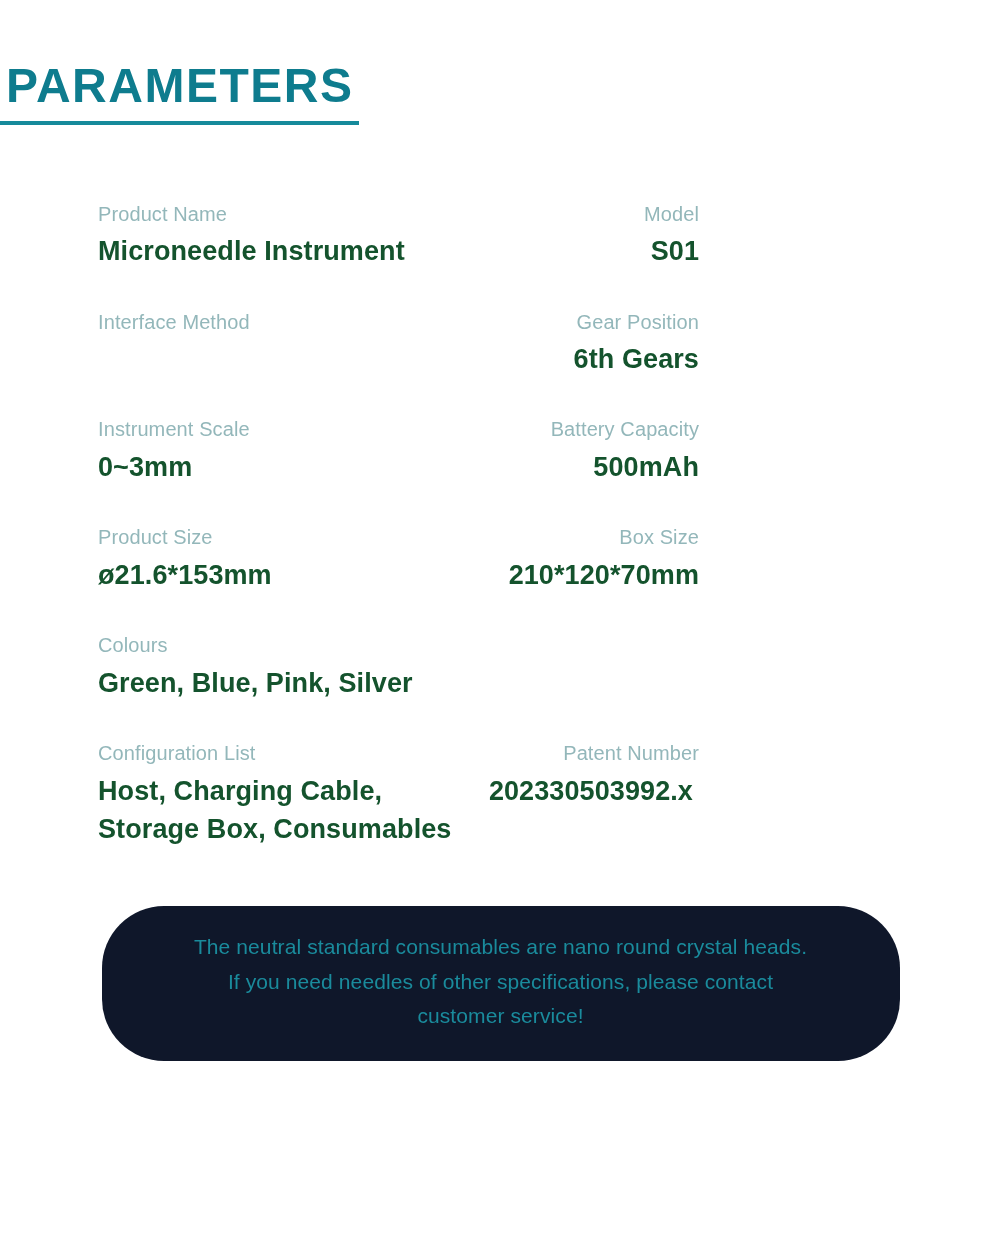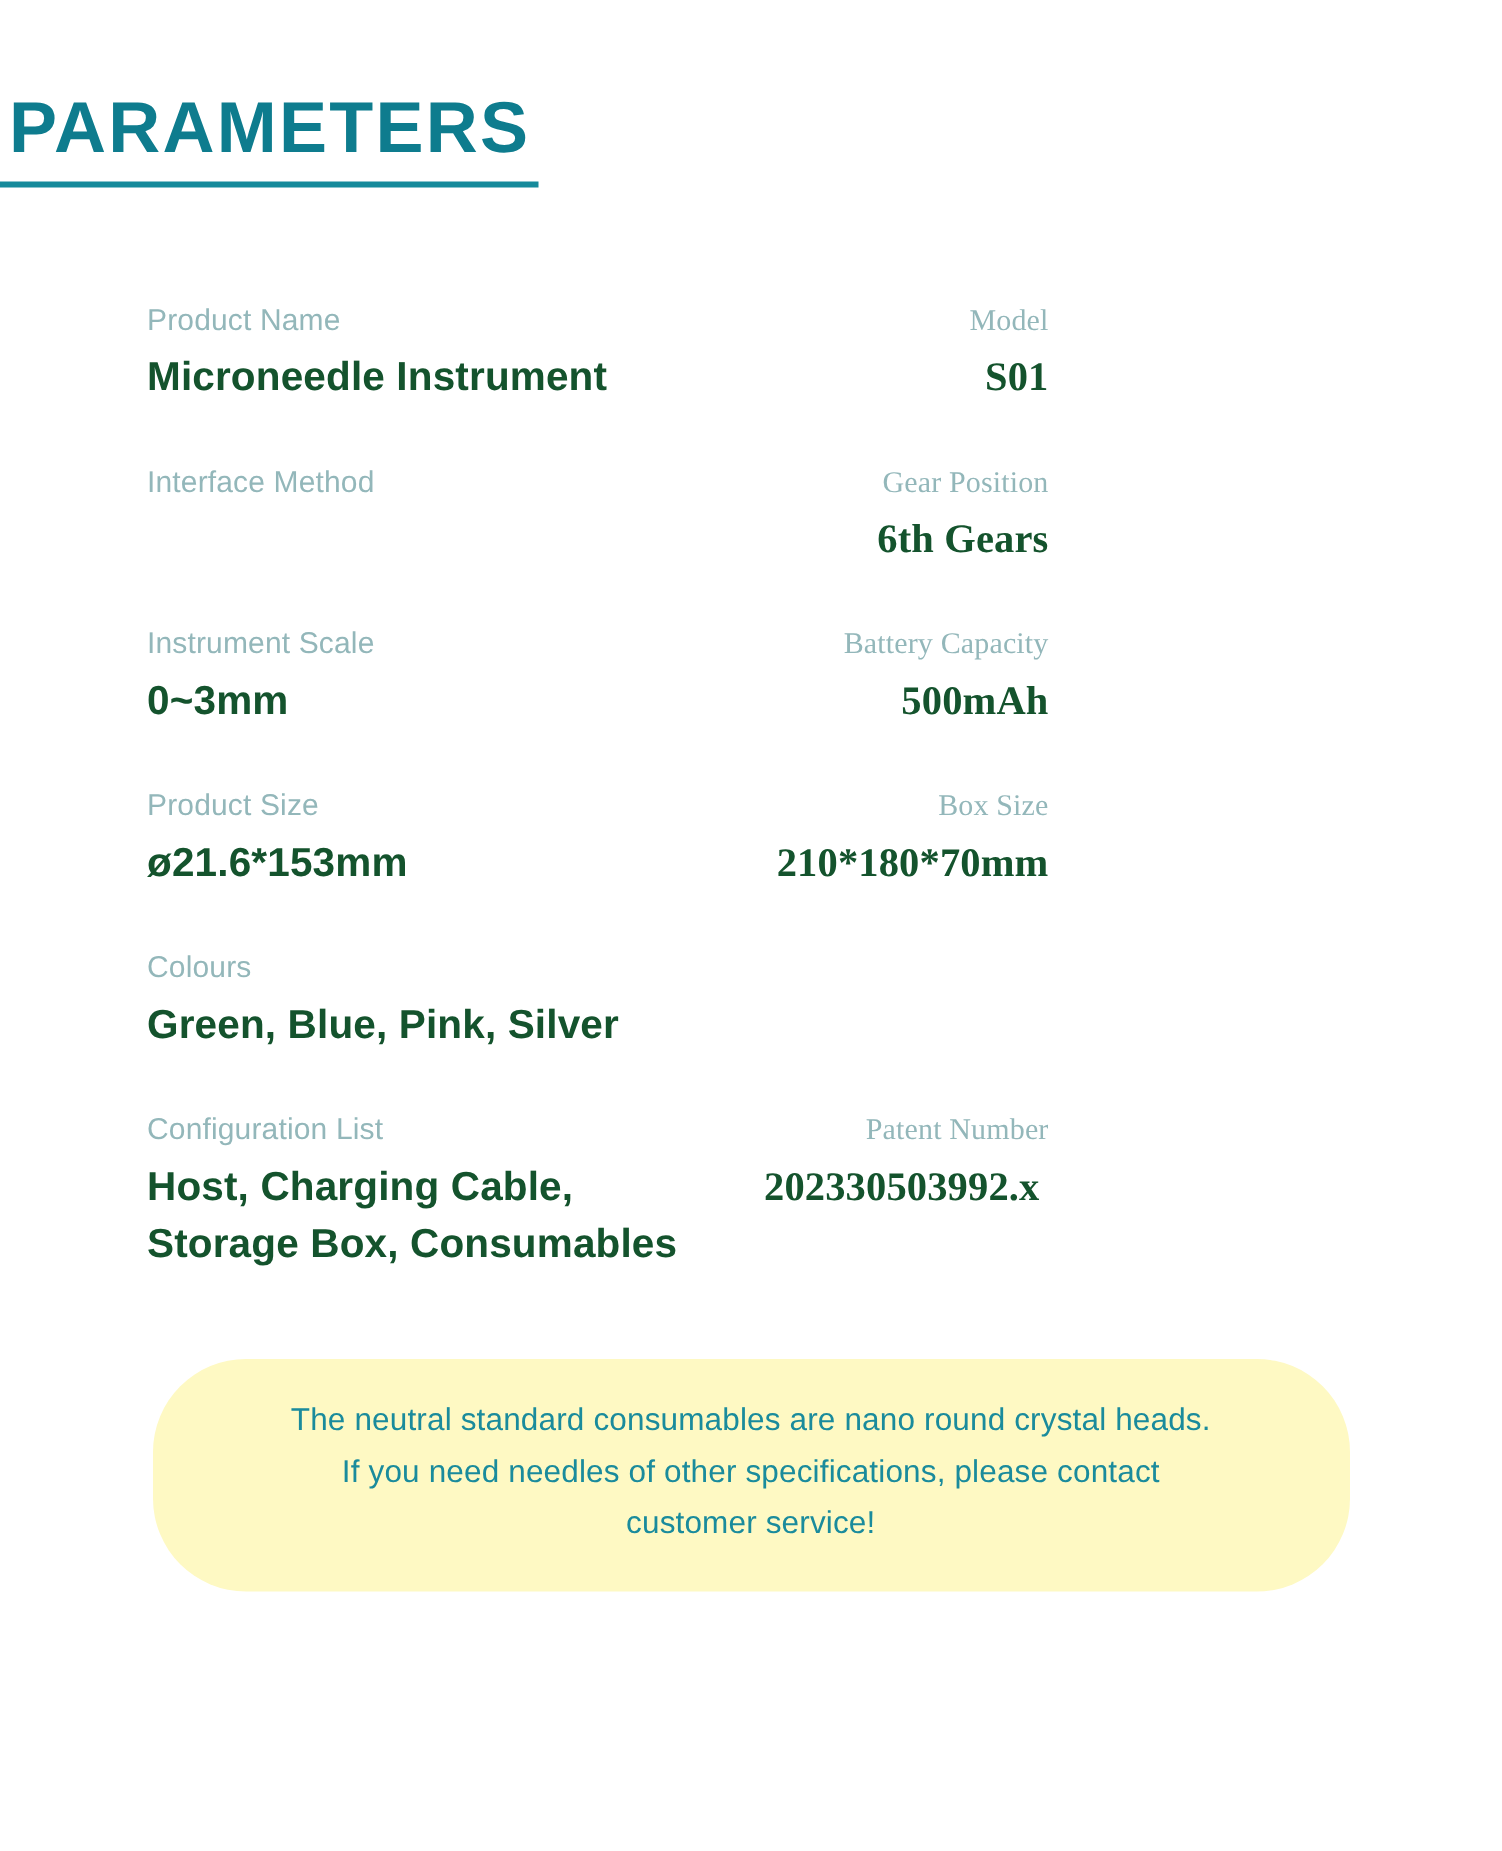--- a/index.html
+++ b/index.html
@@ -45,21 +45,21 @@
     margin-top: 38px;
   }
   .spec-row.first { margin-top: 76px; }
 
   .cell {
     display: flex;
     flex-direction: column;
     min-width: 0;
   }
   .cell.left  { text-align: left;  align-items: flex-start; }
-  .cell.right { text-align: right; align-items: flex-end; font-family: Liberation Serif, serif; }
+  .cell.right { text-align: right; align-items: flex-end; }
 
   .cell-label {
     font-size: 20px;
     font-weight: normal;
     color: #93B7BA;
     line-height: 1.38;
     letter-spacing: 0.1px;
     white-space: nowrap;
   }
   .cell-value {
@@ -82,21 +82,21 @@
 
   
   .note-wrap {
     display: flex;
     justify-content: center;
     margin-top: 58px;
   }
   .note-box {
     width: 798px;
     box-sizing: border-box;
-    background: #fef9c3;
+    background: #0f172a;
     border-radius: 62px;
     padding: 24px 48px 28px 48px;
     text-align: center;
   }
   .note-line {
     display: block;
     font-size: 21px;
     font-weight: normal;
     color: #1A8B9C;
     line-height: 1.62;
@@ -144,21 +144,21 @@
     </div>
   </div>
 
   <div class="spec-row">
     <div class="cell left">
       <span class="cell-label">Product Size</span>
       <span class="cell-value">ø21.6*153mm</span>
     </div>
     <div class="cell right">
       <span class="cell-label">Box Size</span>
-      <span class="cell-value">210*180*70mm</span>
+      <span class="cell-value">210*120*70mm</span>
     </div>
   </div>
 
   <div class="spec-row">
     <div class="cell left">
       <span class="cell-label">Colours</span>
       <span class="cell-value">Green, Blue, Pink, Silver</span>
     </div>
   </div>
 

